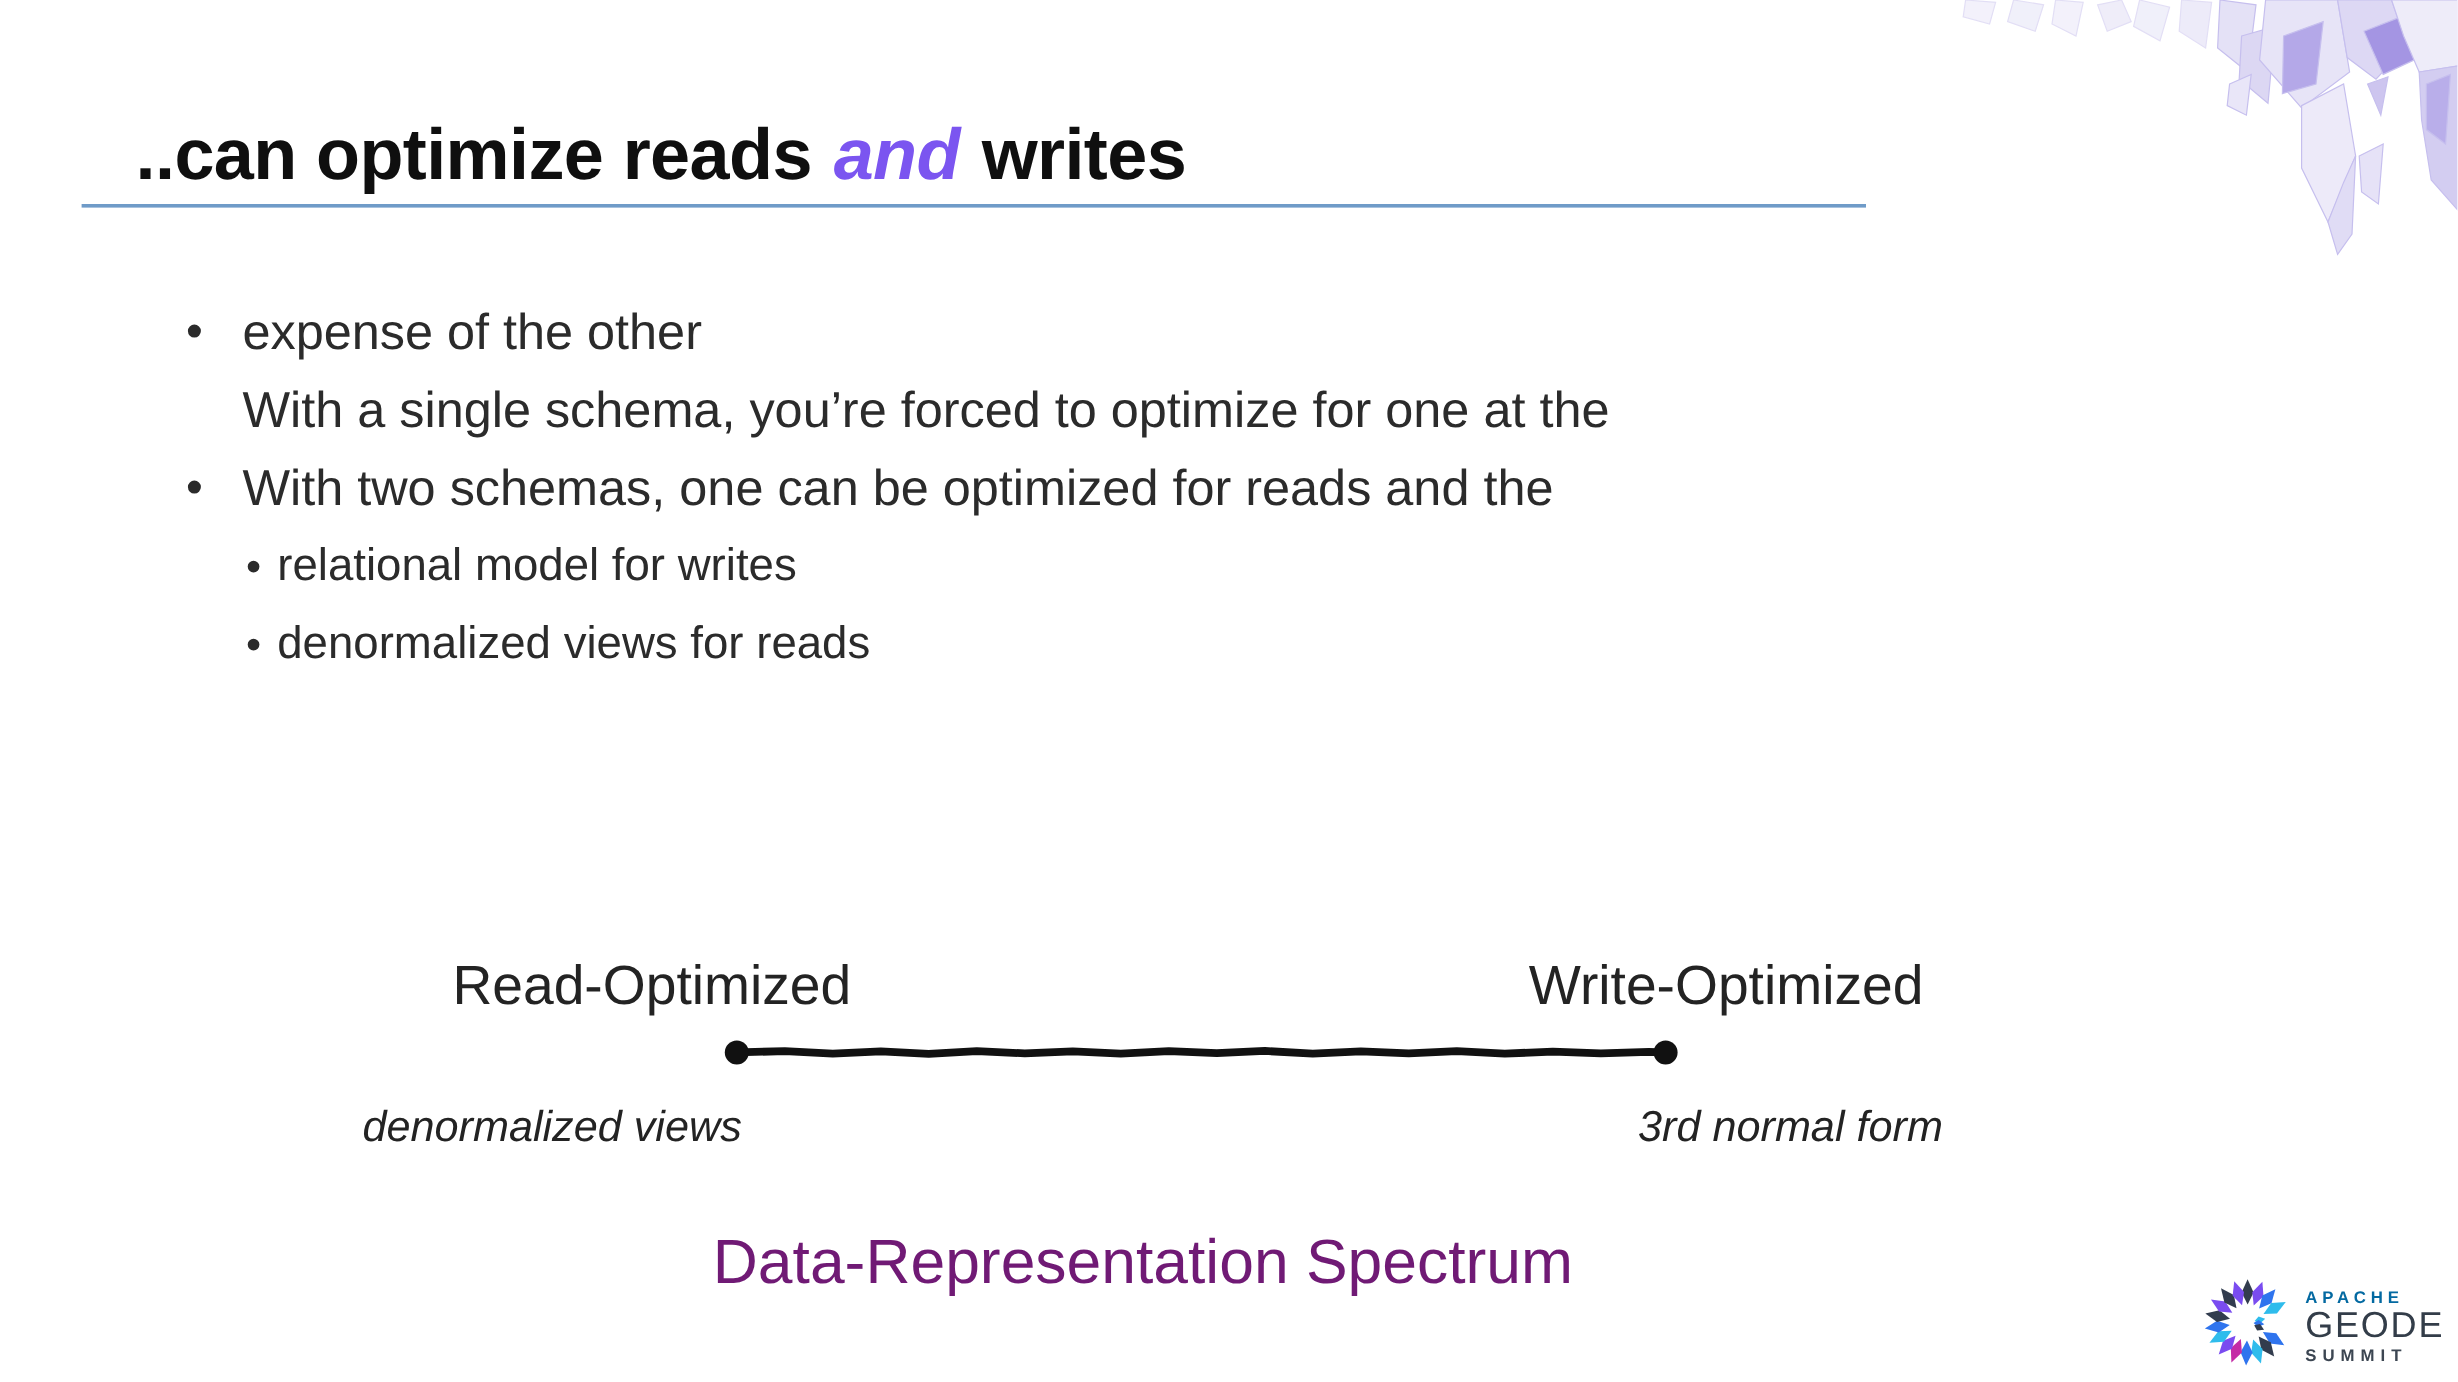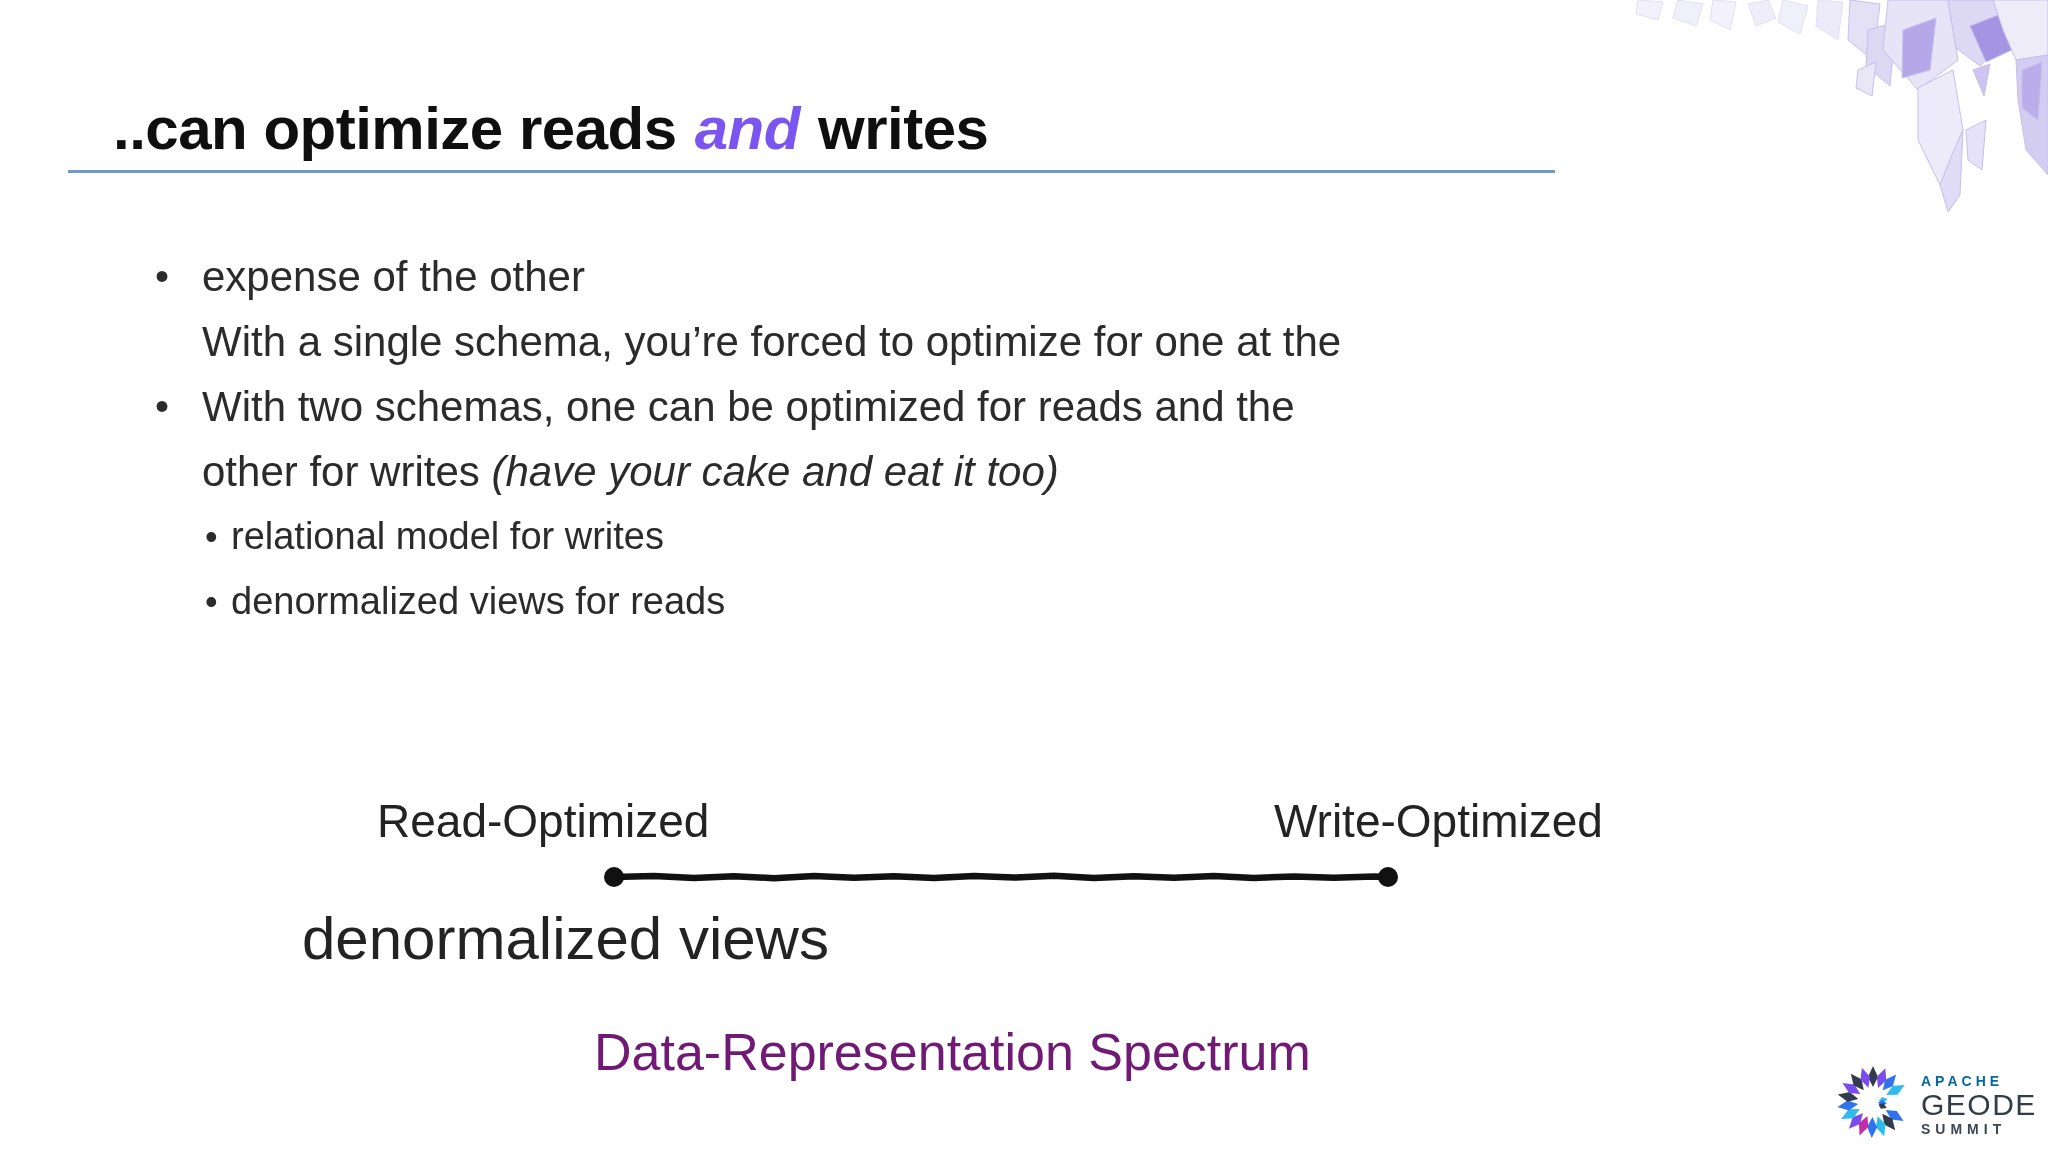--- a/index.html
+++ b/index.html
@@ -33,21 +33,21 @@
   .sub .b-marker{flex:0 0 26px;width:26px;font-size:36px;}
   .em-italic{font-style:italic;}
 
   
   .spec-label{
     position:absolute;top:796px;font-size:46px;line-height:50px;color:#232323;white-space:nowrap;
   }
   .spec-label.left{left:377px;}
   .spec-label.right{left:1274px;}
   .spec-sublabel{
-    position:absolute;top:914px;font-size:60px;line-height:50px;
+    position:absolute;top:914px;font-size:36px;line-height:50px;font-style:italic;
     color:#232323;white-space:nowrap;
   }
   .spec-sublabel.left{left:302px;}
   .spec-sublabel.right{left:1365px;}
   .spec-line-svg{position:absolute;left:560px;top:830px;}
   .spec-caption{
     position:absolute;left:594px;top:1024px;font-size:52px;line-height:56px;
     color:#701a75;white-space:nowrap;
   }
 
@@ -110,21 +110,20 @@
       <div class="b-content">
         <span class="b-line">expense of the other</span>
         <span class="b-line">With a single schema, you’re forced to optimize for one at the</span>
       </div>
     </div>
 
     <div class="b-row">
       <span class="b-marker">•</span>
       <div class="b-content">
         <span class="b-line">With two schemas, one can be optimized for reads and the</span>
-        <span class="b-line"><span>other for writes </span><span class="em-italic">(have your cake and eat it too)</span></span>
       </div>
     </div>
 
     <div class="b-row sub">
       <span class="b-marker">•</span>
       <div class="b-content">
         <span class="b-line">relational model for writes</span>
       </div>
     </div>
 
@@ -142,20 +141,21 @@
 
   <svg class="spec-line-svg" width="900" height="94" viewBox="0 0 900 94">
     <path d="M54,47 L94,46 L134,48 L174,46.2 L214,48.2 L254,46 L294,47.8 L334,46.2 L374,48
              L414,46 L454,47.6 L494,45.8 L534,48 L574,46.2 L614,47.8 L654,46 L694,48
              L734,46.4 L774,47.8 L814,46.6 L828,47" fill="none" stroke="#111111" stroke-width="6.5" stroke-linecap="round" stroke-linejoin="round"></path>
     <circle cx="54" cy="47" r="10" fill="#111111"></circle>
     <circle cx="828" cy="47" r="10" fill="#111111"></circle>
   </svg>
 
   <div class="spec-sublabel left">denormalized views</div>
+  <div class="spec-sublabel right">3rd normal form</div>
 
   <div class="spec-caption">Data-Representation Spectrum</div>
 
   <div class="logo">
     <svg class="logo-burst" width="120" height="120" viewBox="0 0 120 120">
       <g>
         <path d="M0,-15 L5,-25 L0,-36 L-5,-25 Z" transform="translate(60,60) rotate(0)" fill="#323c4e"></path>
         <path d="M0,-15 L5,-25 L0,-36 L-5,-25 Z" transform="translate(60,60) rotate(20)" fill="#7a4cf0"></path>
         <path d="M0,-15 L5,-25 L0,-36 L-5,-25 Z" transform="translate(60,60) rotate(40)" fill="#2f74ee"></path>
         <path d="M0,-15 L5,-25 L0,-36 L-5,-25 Z" transform="translate(60,60) rotate(62)" fill="#2fbcec"></path>

